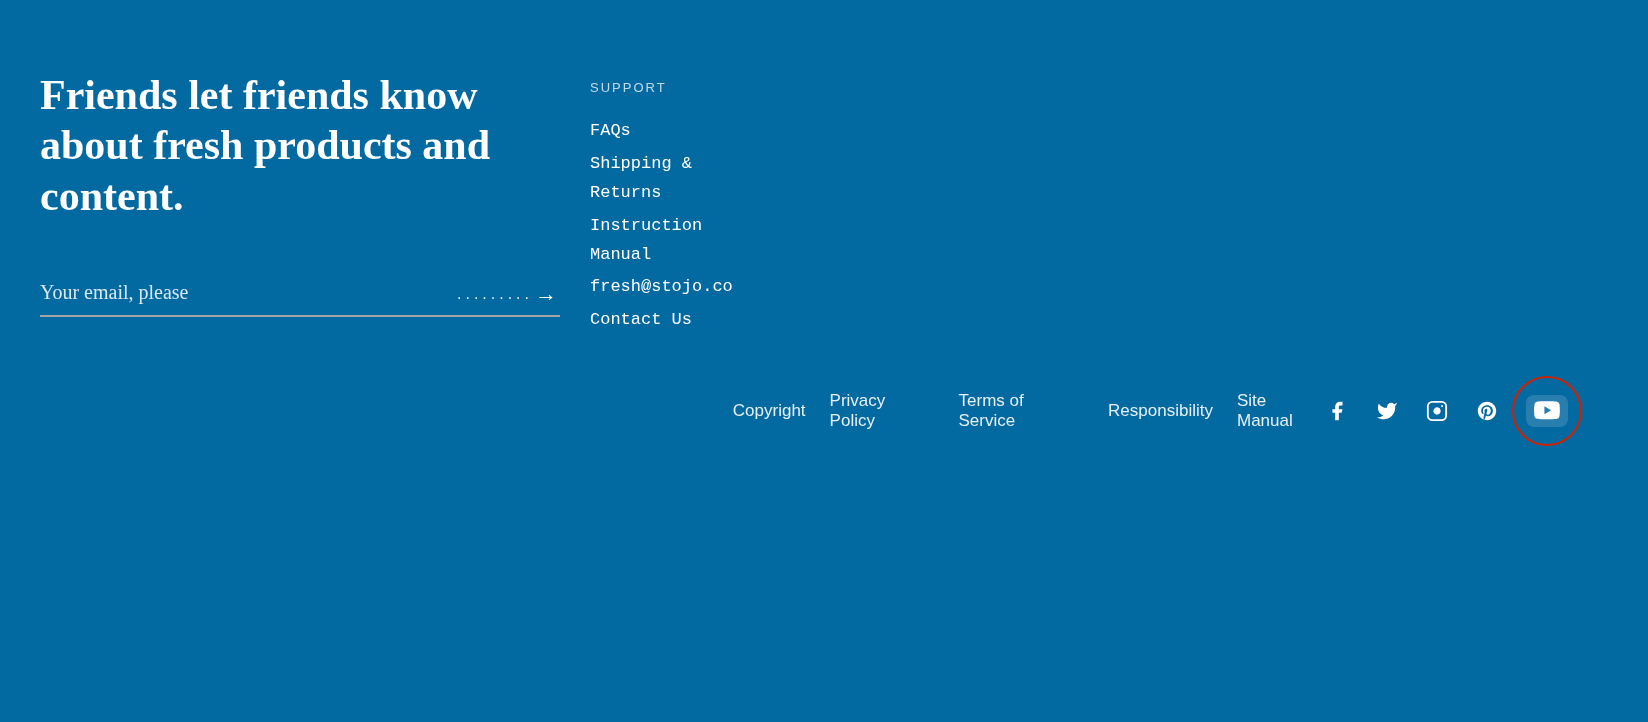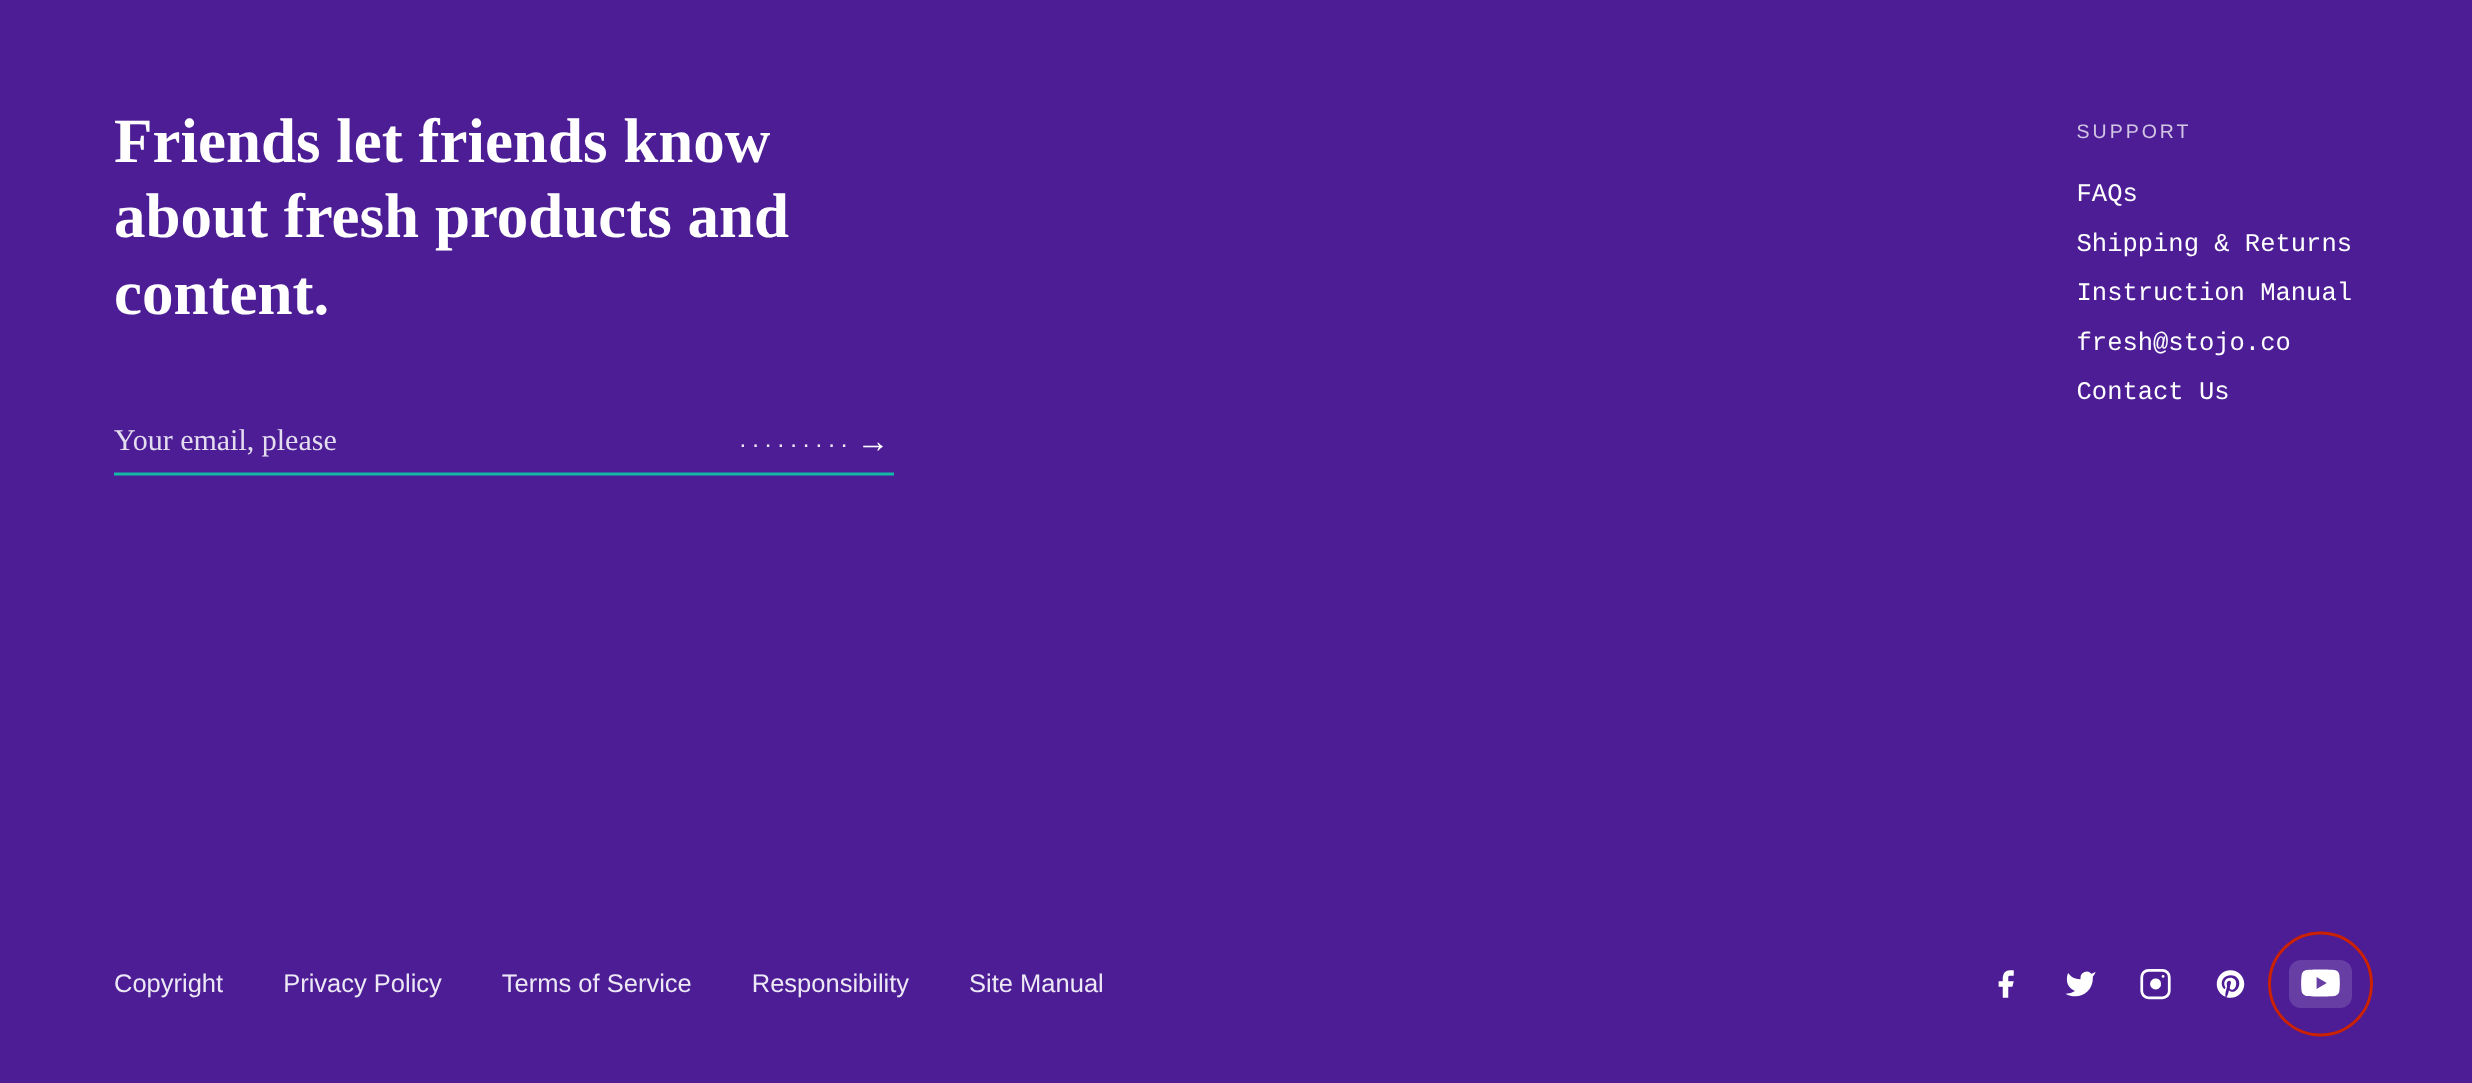--- a/index.html
+++ b/index.html
@@ -12,24 +12,24 @@
       width: 1648px;
       min-height: 722px;
       background-color: #4d6b72;
       font-family: Georgia, 'Times New Roman', serif;
       color: #ffffff;
     }
 
     .footer-container {
       width: 100%;
       min-height: 722px;
-      background-color: #4c1d95;
-      display: flex;
-      flex-direction: column;
-      padding: 70px 80px 50px 76px;
+      background-color: #0369a1;
+      display: flex;
+      flex-direction: row;
+      padding: 70px 80px 50px 40px;
     }
 
     .footer-main {
       display: flex;
       flex-direction: row;
       justify-content: space-between;
       flex: 1;
     }
 
     .footer-left {
@@ -46,22 +46,22 @@
     }
 
     .email-form {
       width: 100%;
       max-width: 520px;
       position: relative;
     }
 
     .email-input-wrapper {
       display: flex;
-      align-items: center;
-      border-bottom: 2px solid #14b8a6;
+      align-items: flex-start;
+      border-bottom: 2px solid #a3a3a3;
       padding-bottom: 8px;
     }
 
     .email-input {
       background: transparent;
       border: none;
       outline: none;
       color: #ffffff;
       font-size: 20px;
       font-family: Georgia, 'Times New Roman', serif;
@@ -136,21 +136,21 @@
       justify-content: space-between;
       align-items: center;
       margin-top: 60px;
       padding-top: 20px;
     }
 
     .footer-legal {
       display: flex;
       flex-direction: row;
       align-items: center;
-      gap: 40px;
+      gap: 24px;
     }
 
     .legal-link {
       font-size: 17px;
       color: rgba(255, 255, 255, 0.9);
       text-decoration: none;
       cursor: pointer;
       font-family: Arial, sans-serif;
       font-weight: 400;
     }

